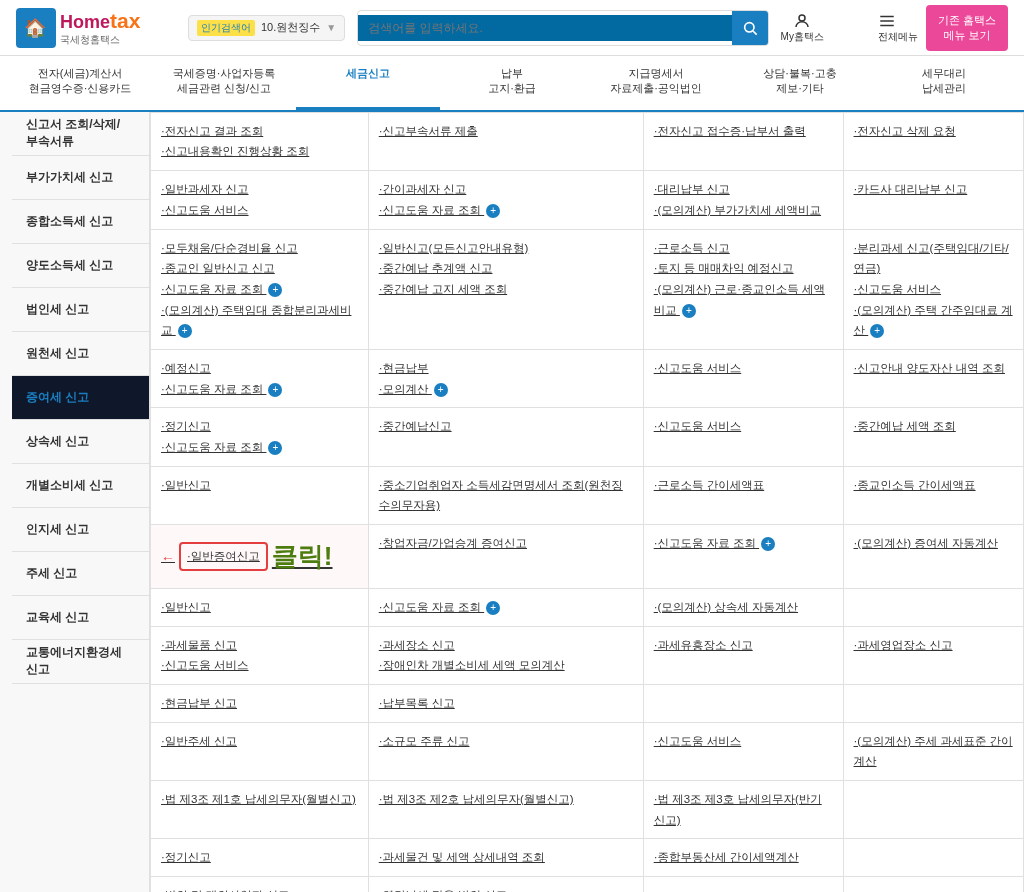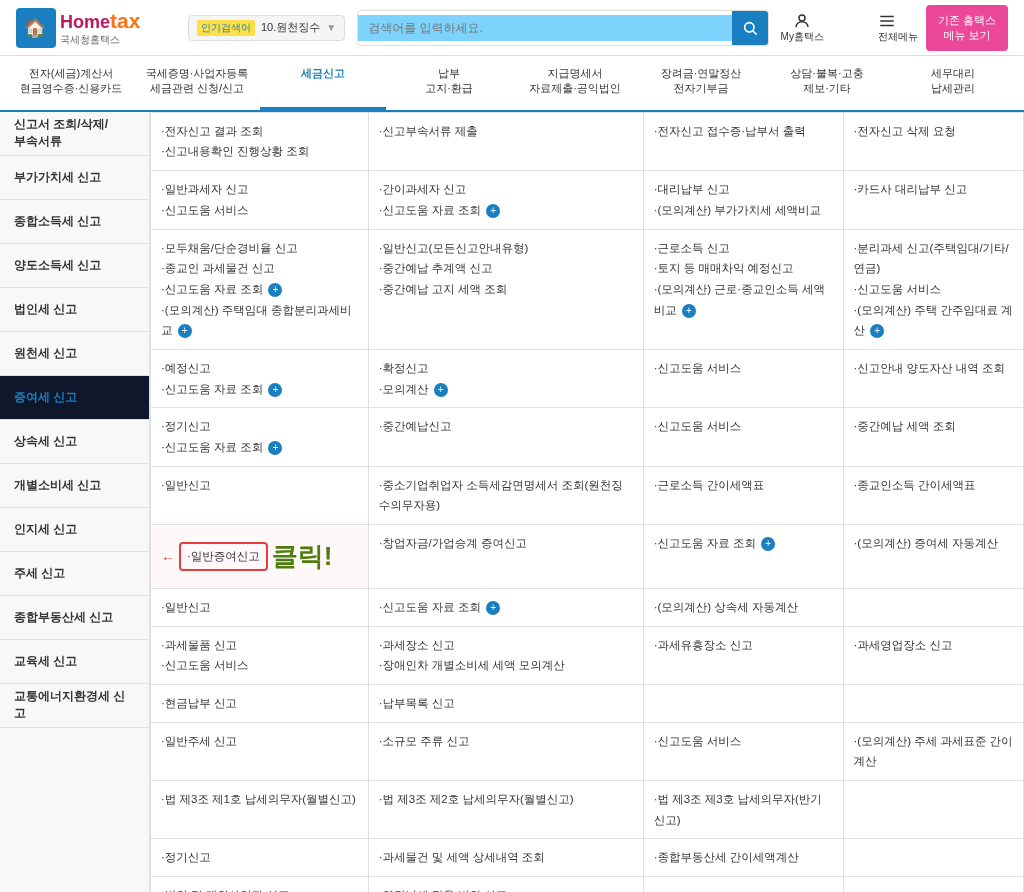--- a/index.html
+++ b/index.html
@@ -35,21 +35,21 @@
       padding: 4px 8px; gap: 6px; font-size: 11px;
     }
     .popular-badge {
       background: #fde047; color: #1a7fc1; border-radius: 2px; padding: 1px 4px; font-size: 10px;
     }
     .search-box {
       flex: 1; display: flex; align-items: center;
       border: 1px solid #ddd; border-radius: 4px; overflow: hidden;
     }
     .search-box input {
-      flex: 1; border: none; outline: none; padding: 6px 10px; font-size: 12px; background: #7dd3fc;
+      flex: 1; border: none; outline: none; padding: 6px 10px; font-size: 12px; background: #0369a1;
     }
     .search-btn {
       background: #1a7fc1; border: none; cursor: pointer;
       width: 36px; height: 34px; display: flex; align-items: center; justify-content: center; color: #fff;
     }
     .header-actions { display: flex; align-items: center; gap: 8px; margin-left: auto; }
     .my-hometax {
       display: flex; flex-direction: column; align-items: center; font-size: 10px; cursor: pointer; color: #333;
     }
     .menu-icon { display: flex; flex-direction: column; font-size: 10px; cursor: pointer; color: #333; margin-left: 46px; }
@@ -84,33 +84,34 @@
       background: #f8f8f8;
       border-right: 1px solid #e0e0e0;
     }
     .left-item {
       padding: 4px 14px;
       font-size: 12px; font-weight: bold; color: #333;
       border-bottom: 1px solid #e0e0e0;
       cursor: pointer;
       line-height: 1.4;
       min-height: 44px;
-      display: flex; align-items: center;
+      display: flex; align-items: center; margin-left: 12px;
     }
     .left-item.highlighted { background: #0f172a; color: #1a7fc1; }
 
     
     .right-area { flex: 1; overflow: auto; }
     table { width: 100%; border-collapse: collapse; }
     td {
       border: 1px solid #e0e0e0;
       padding: 8px 10px;
       vertical-align: top;
       font-size: 11.5px;
       line-height: 1.8;
+      text-decoration: underline;
     }
     td a, .link {
       color: #333; text-decoration: none; display: block; cursor: pointer;
     }
     .plus-btn {
       display: inline-block; width: 14px; height: 14px; border-radius: 50%;
       background: #1a7fc1; color: #fff; font-size: 10px; line-height: 14px;
       text-align: center; cursor: pointer; margin-left: 2px;
     }
 
@@ -169,40 +170,38 @@
 메뉴 보기</button>
   </div>
 </div>
 
 <div class="top-nav">
   <div class="top-nav-item" style="white-space:pre-line;font-size:11px;">전자(세금)계산서<br>현금영수증·신용카드</div>
   <div class="top-nav-item" style="white-space:pre-line;font-size:11px;">국세증명·사업자등록<br>세금관련 신청/신고</div>
   <div class="top-nav-item active" style="white-space:pre-line;font-size:11px;">세금신고</div>
   <div class="top-nav-item" style="white-space:pre-line;font-size:11px;">납부<br>고지·환급</div>
   <div class="top-nav-item" style="white-space:pre-line;font-size:11px;">지급명세서<br>자료제출·공익법인</div>
-  <div class="top-nav-item" style="white-space:pre-line;font-size:11px;">장려금·연말정산<br>전자기부금</div>
   <div class="top-nav-item" style="white-space:pre-line;font-size:11px;">상담·불복·고충<br>제보·기타</div>
   <div class="top-nav-item" style="white-space:pre-line;font-size:11px;">세무대리<br>납세관리</div>
 </div>
 
 <div class="main-content">
 
   <div class="left-col">
     <div class="left-item">신고서 조회/삭제/<br>부속서류</div>
     <div class="left-item">부가가치세 신고</div>
     <div class="left-item">종합소득세 신고</div>
     <div class="left-item">양도소득세 신고</div>
     <div class="left-item">법인세 신고</div>
     <div class="left-item">원천세 신고</div>
     <div class="left-item highlighted">증여세 신고</div>
     <div class="left-item">상속세 신고</div>
     <div class="left-item">개별소비세 신고</div>
     <div class="left-item">인지세 신고</div>
     <div class="left-item">주세 신고</div>
-    <div class="left-item">종합부동산세 신고</div>
     <div class="left-item">교육세 신고</div>
     <div class="left-item">교통에너지환경세 신고</div>
   </div>
 
   <div class="right-area">
     <table>
       <tbody>
 
         <tr>
           <td>
@@ -234,21 +233,21 @@
             <a class="link">·(모의계산) 부가가치세 세액비교</a>
           </td>
           <td>
             <a class="link">·카드사 대리납부 신고</a>
           </td>
         </tr>
 
         <tr>
           <td>
             <a class="link">·모두채움/단순경비율 신고</a>
-            <a class="link">·종교인 과세물건 신고</a>
+            <a class="link">·종교인 일반신고 신고</a>
             <a class="link">·신고도움 자료 조회 <span class="plus-btn">+</span></a>
             <a class="link">·(모의계산) 주택임대 종합분리과세비교 <span class="plus-btn">+</span></a>
           </td>
           <td>
             <a class="link">·일반신고(모든신고안내유형)</a>
             <a class="link">·중간예납 추계액 신고</a>
             <a class="link">·중간예납 고지 세액 조회</a>
           </td>
           <td>
             <a class="link">·근로소득 신고</a>
@@ -261,21 +260,21 @@
             <a class="link">·(모의계산) 주택 간주임대료 계산 <span class="plus-btn">+</span></a>
           </td>
         </tr>
 
         <tr>
           <td>
             <a class="link">·예정신고</a>
             <a class="link">·신고도움 자료 조회 <span class="plus-btn">+</span></a>
           </td>
           <td>
-            <a class="link">·확정신고</a>
+            <a class="link">·현금납부</a>
             <a class="link">·모의계산 <span class="plus-btn">+</span></a>
           </td>
           <td>
             <a class="link">·신고도움 서비스</a>
           </td>
           <td>
             <a class="link">·신고안내 양도자산 내역 조회</a>
           </td>
         </tr>
 

